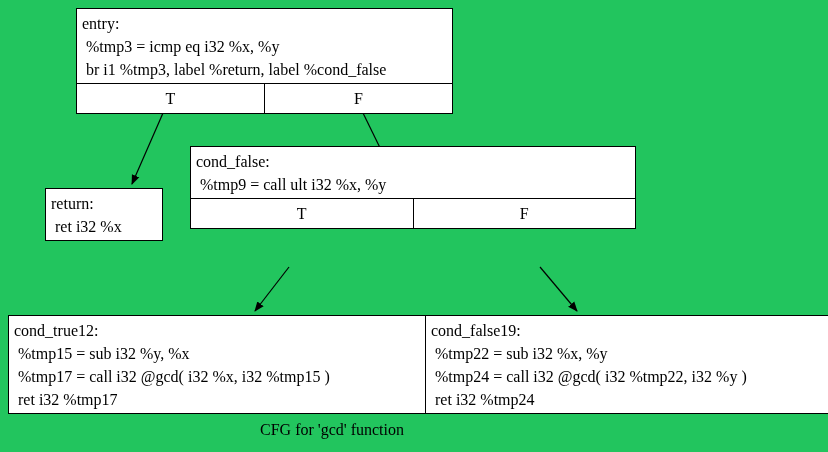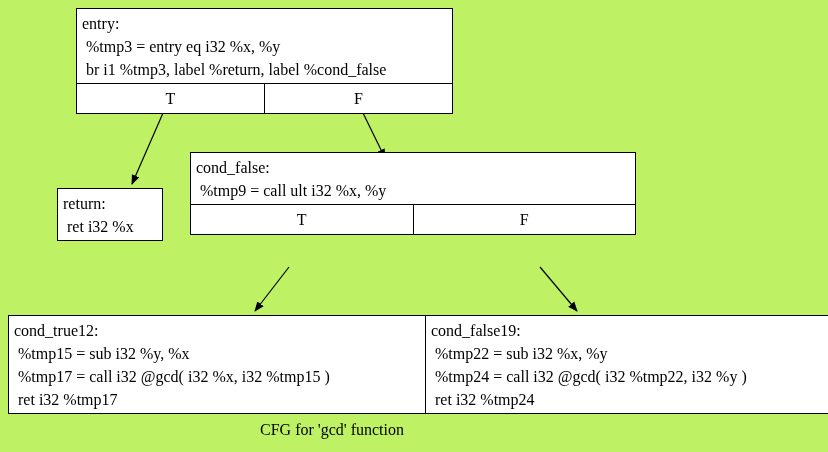--- a/index.html
+++ b/index.html
@@ -4,21 +4,21 @@
 <style>
   html, body {
     margin: 0;
     padding: 0;
     background: #ffffff;
   }
   .canvas {
     position: relative;
     width: 828px;
     height: 452px;
-    background: #bef264;
+    background: #22c55e;
     font-family: "Liberation Serif", "DejaVu Serif", serif;
     color: #000000;
     overflow: hidden;
   }
   .edges {
     position: absolute;
     left: 0;
     top: 0;
     width: 828px;
     height: 452px;
@@ -74,37 +74,37 @@
     </defs>
     <line x1="163" y1="113" x2="132" y2="184" stroke="#000000" stroke-width="1.2" marker-end="url(#arrow)"></line>
     <line x1="363" y1="113" x2="385" y2="158" stroke="#000000" stroke-width="1.2" marker-end="url(#arrow)"></line>
     <line x1="289" y1="267" x2="255" y2="311" stroke="#000000" stroke-width="1.2" marker-end="url(#arrow)"></line>
     <line x1="540" y1="267" x2="577" y2="311" stroke="#000000" stroke-width="1.2" marker-end="url(#arrow)"></line>
   </svg>
 
   <div class="node" style="left:76px; top:8px; width:377px;">
     <div class="code">
       <div class="line">entry:</div>
-      <div class="line"> %tmp3 = entry eq i32 %x, %y</div>
+      <div class="line"> %tmp3 = icmp eq i32 %x, %y</div>
       <div class="line"> br i1 %tmp3, label %return, label %cond_false</div>
     </div>
     <div class="tfrow">
       <div class="tfcell">T</div>
       <div class="tfcell">F</div>
     </div>
   </div>
 
-  <div class="node" style="left:57px; top:188px; width:106px;">
+  <div class="node" style="left:45px; top:188px; width:118px;">
     <div class="code">
       <div class="line">return:</div>
       <div class="line"> ret i32 %x</div>
     </div>
   </div>
 
-  <div class="node" style="left:190px; top:152px; width:446px;">
+  <div class="node" style="left:190px; top:146px; width:446px;">
     <div class="code">
       <div class="line">cond_false:</div>
       <div class="line"> %tmp9 = call ult i32 %x, %y</div>
     </div>
     <div class="tfrow">
       <div class="tfcell">T</div>
       <div class="tfcell">F</div>
     </div>
   </div>
 

